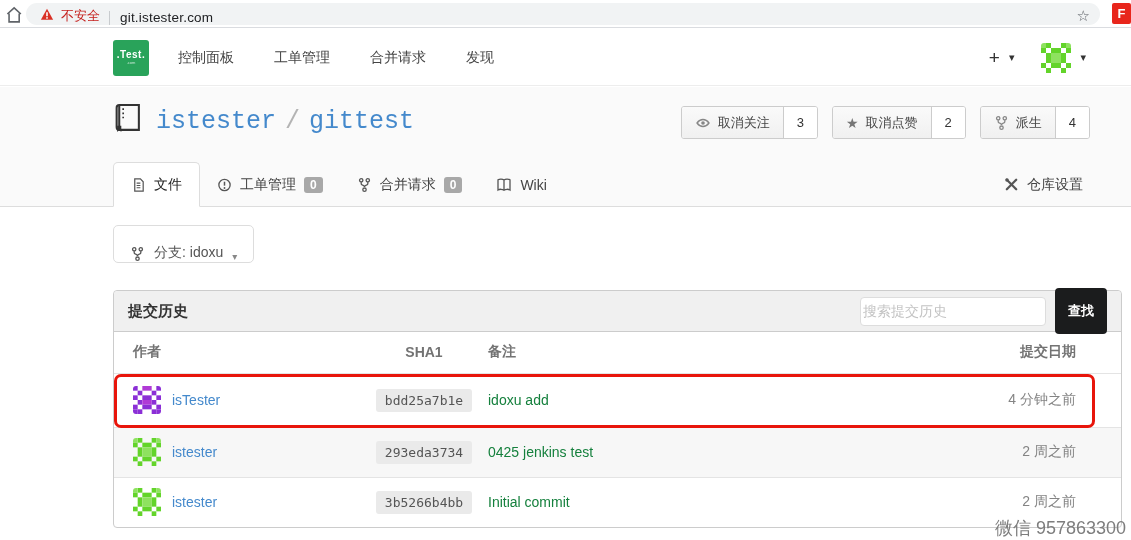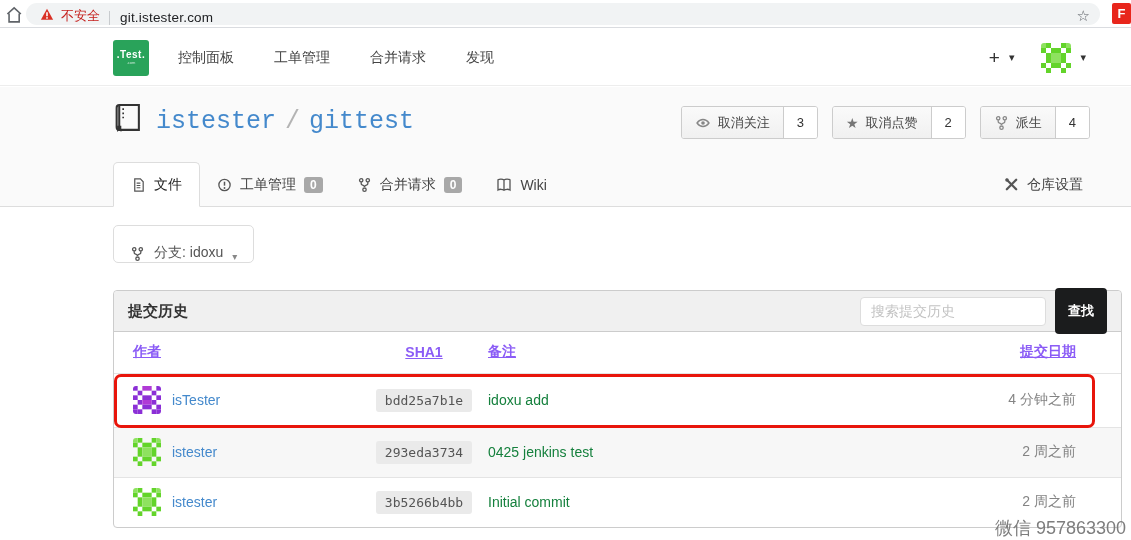--- a/index.html
+++ b/index.html
@@ -72,29 +72,29 @@
     border-radius:5px; font-size:14px; color:#555; cursor:pointer; }
   .branch-caret { font-size:10px; color:#888; }
 
   .panel { position:absolute; left:113px; top:290px; width:1009px; background:#fff;
     border:1px solid #ccc; border-radius:4px; }
   .panel-header { height:41px; background:#f0f0f0; border-bottom:1px solid #ccc;
     border-radius:4px 4px 0 0; display:flex; align-items:center; padding:0 14px; }
   .panel-title { font-size:15px; font-weight:bold; color:#333; }
   .commit-search { margin-left:auto; display:flex; align-items:center; }
   .commit-search input { width:186px; height:29px; border:1px solid #ddd; border-radius:4px;
-    padding:0 10px; font-size:14px; color:#333; outline:none; background:#fff;
+    padding:0 2px; font-size:14px; color:#333; outline:none; background:#fff;
     font-family:"Liberation Sans","DejaVu Sans",sans-serif; }
   .commit-search input::placeholder { color:#c3c3c3; }
   .find-btn { margin-left:9px; height:46px; padding:0 13px; background:#1b1c1d; color:#fff;
     border:none; border-radius:4px; font-size:13px; font-weight:bold; cursor:pointer;
     font-family:"Liberation Sans","DejaVu Sans",sans-serif; }
 
   table.commits { width:100%; border-collapse:collapse; font-size:14px; }
-  .commits th { height:41px; font-weight:bold; color:#8b5cf6; text-align:left;text-decoration:underline; }
+  .commits th { height:41px; font-weight:bold; color:#737373; text-align:left; }
   .commits th.c-author, .commits td.c-author { padding-left:19px; width:250px; }
   .commits th.c-sha, .commits td.c-sha { width:120px; text-align:center; }
   .commits th.c-msg, .commits td.c-msg { padding-left:4px; }
   .commits th.c-date, .commits td.c-date { width:190px; text-align:right; padding-right:45px; }
   .commits tbody tr { border-top:1px solid #e4e4e4; height:50px; }
   .commits tbody tr.row-0 { height:54px; }
   .commits tbody tr.striped { background:#f7f7f7; }
   .author-cell { display:flex; align-items:center; gap:11px; }
   .avatar { width:28px; height:28px; border-radius:3px; }
   .author-link { color:#4489cc; font-size:14px; }

